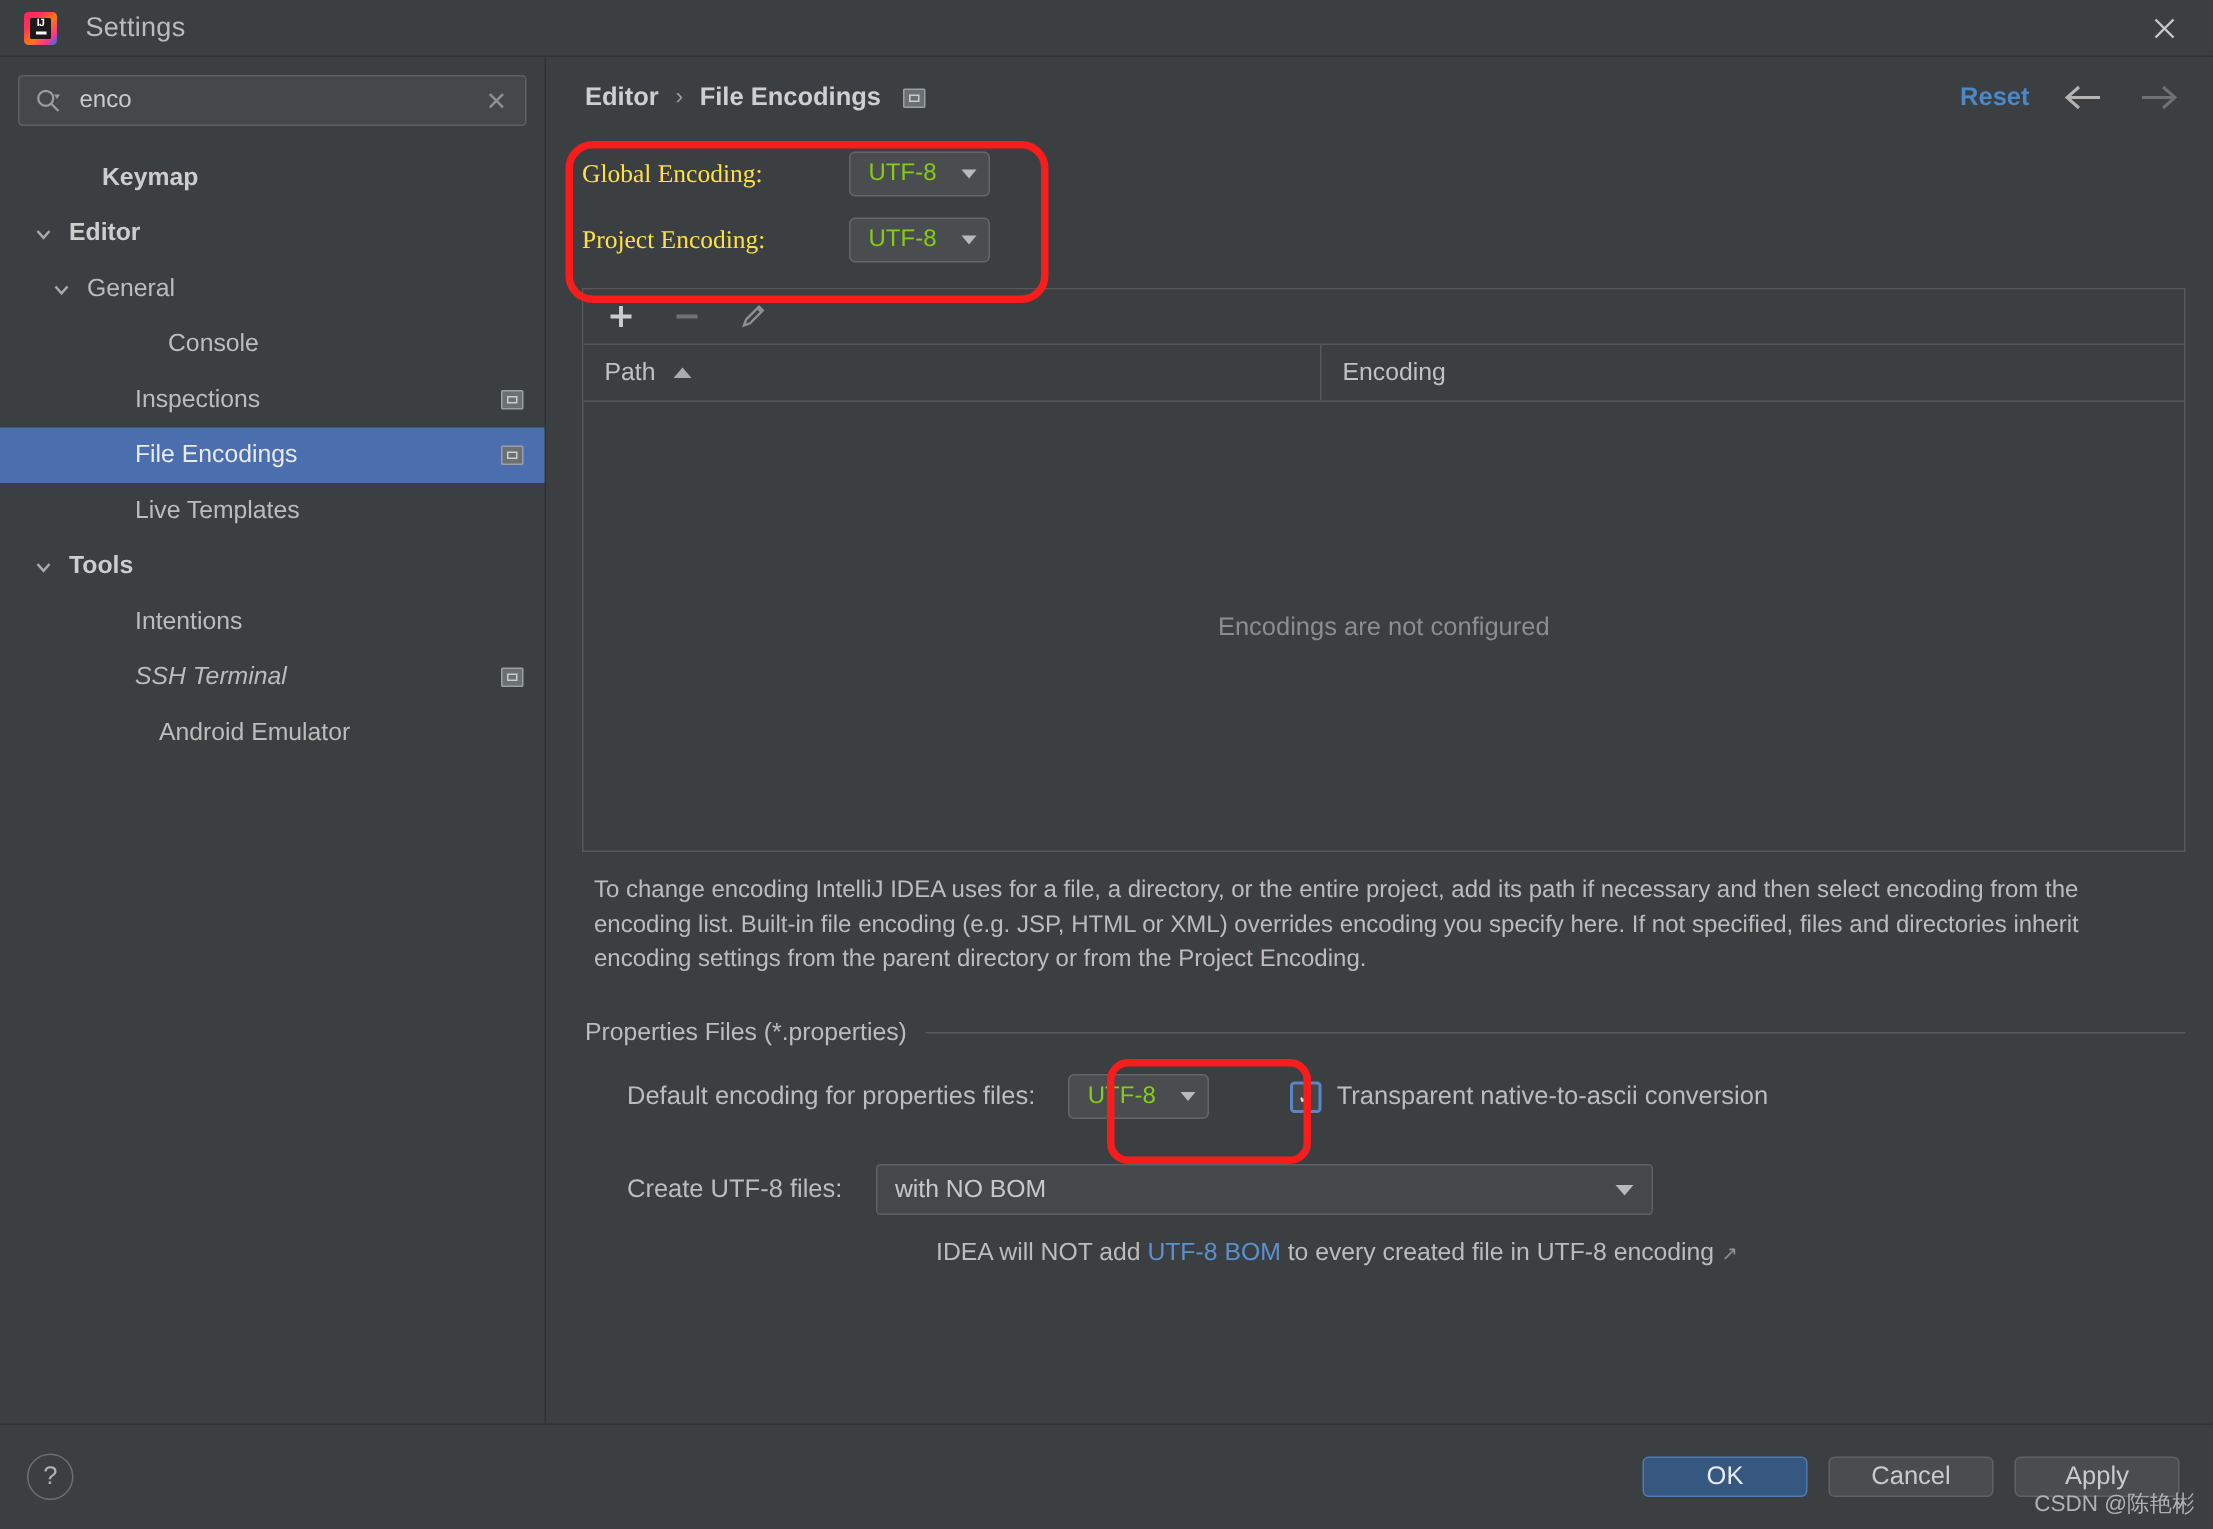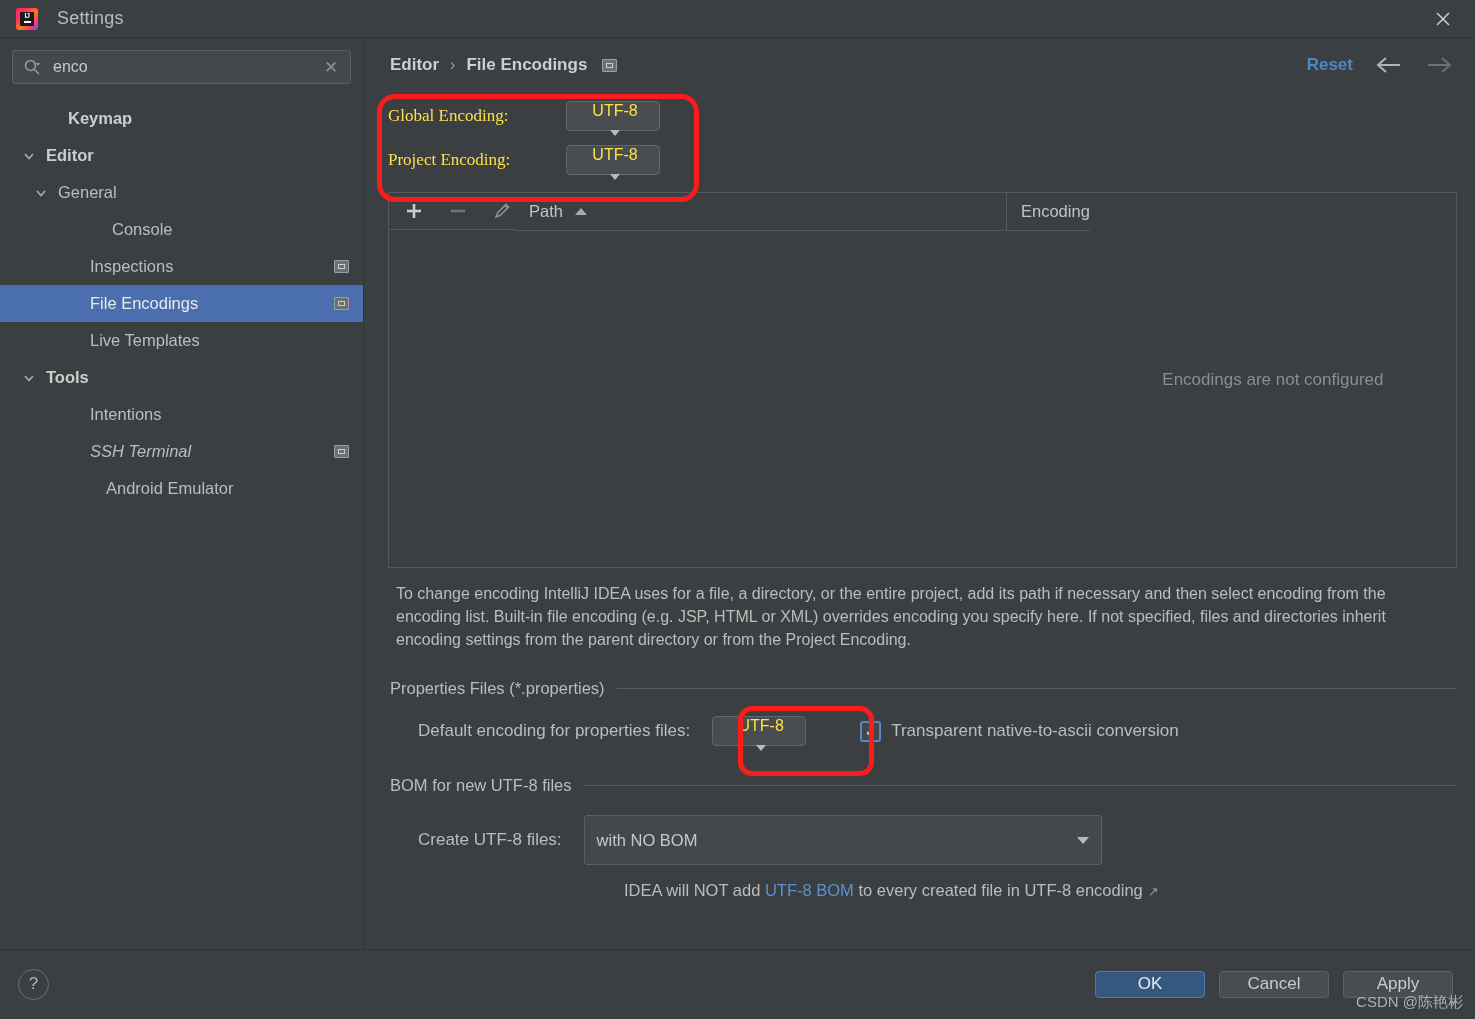--- a/index.html
+++ b/index.html
@@ -215,40 +215,40 @@
   .combo-sm {
     min-width: 94px;
     height: 30px;
     background: #4a4d4f;
     border: 1px solid #646769;
     border-radius: 4px;
     display: inline-flex;
     align-items: center;
     justify-content: space-between;
     padding: 0 8px 0 12px;
-    color: #fde047;
+    color: #84cc16;
     font-size: 16px;
     gap: 10px;
-    flex-direction: column;
   }
   .caret {
     width: 0; height: 0;
     border-left: 5px solid transparent;
     border-right: 5px solid transparent;
     border-top: 6px solid #b7babc;
     flex: 0 0 auto;
   }
 
   
   #table-wrap {
     margin-top: 10px;
     border: 1px solid #555759;
     background: #3c3f41;
     height: 376px;
     display: flex;
+    flex-direction: column;
   }
   #table-toolbar {
     height: 37px;
     border-bottom: 1px solid #555759;
     display: flex;
     align-items: center;
     padding-left: 12px;
     gap: 18px;
     background: #3c3f41;
   }
@@ -327,21 +327,21 @@
     border-radius: 3px;
     background: #43474a;
     display: flex; align-items: center; justify-content: center;
     flex: 0 0 auto;
   }
   .checkbox .tick { color: #d6d9db; font-size: 14px; line-height: 1; }
   .chk-label { color: #bcbcbc; font-size: 17px; }
 
   .combo-wide {
     width: 518px;
-    height: 50px;
+    height: 34px;
     background: #45484a;
     border: 1px solid #5e6062;
     border-radius: 3px;
     display: flex;
     align-items: center;
     padding: 0 12px;
     color: #c6c9cb;
     font-size: 16.5px;
   }
   .combo-wide .caret { margin-left: auto; border-top-width: 7px; border-left-width: 6px; border-right-width: 6px; }
@@ -603,24 +603,20 @@
           </span>
           <span class="checkbox" style="margin-left:40px;">
             <span class="tick">✓</span>
           </span>
           <span class="chk-label" style="margin-left:-4px;">Transparent native-to-ascii conversion</span>
         </div>
       </div>
     </div>
 
     <div class="group" style="margin-top:30px;">
-      <div class="group-header">
-        <span>BOM for new UTF-8 files</span>
-        <span class="rule"></span>
-      </div>
       <div class="group-body">
         <div class="field-row" style="margin-top:20px;">
           <span class="field-label">Create UTF-8 files:</span>
           <span class="combo-wide" style="margin-left:8px;">
             <span>with NO BOM</span>
             <span class="caret"></span>
           </span>
         </div>
         <div id="bom-note">
           <span>IDEA will NOT add </span><a>UTF-8 BOM</a><span> to every created file in UTF-8 encoding</span><span class="extlink">↗</span>

